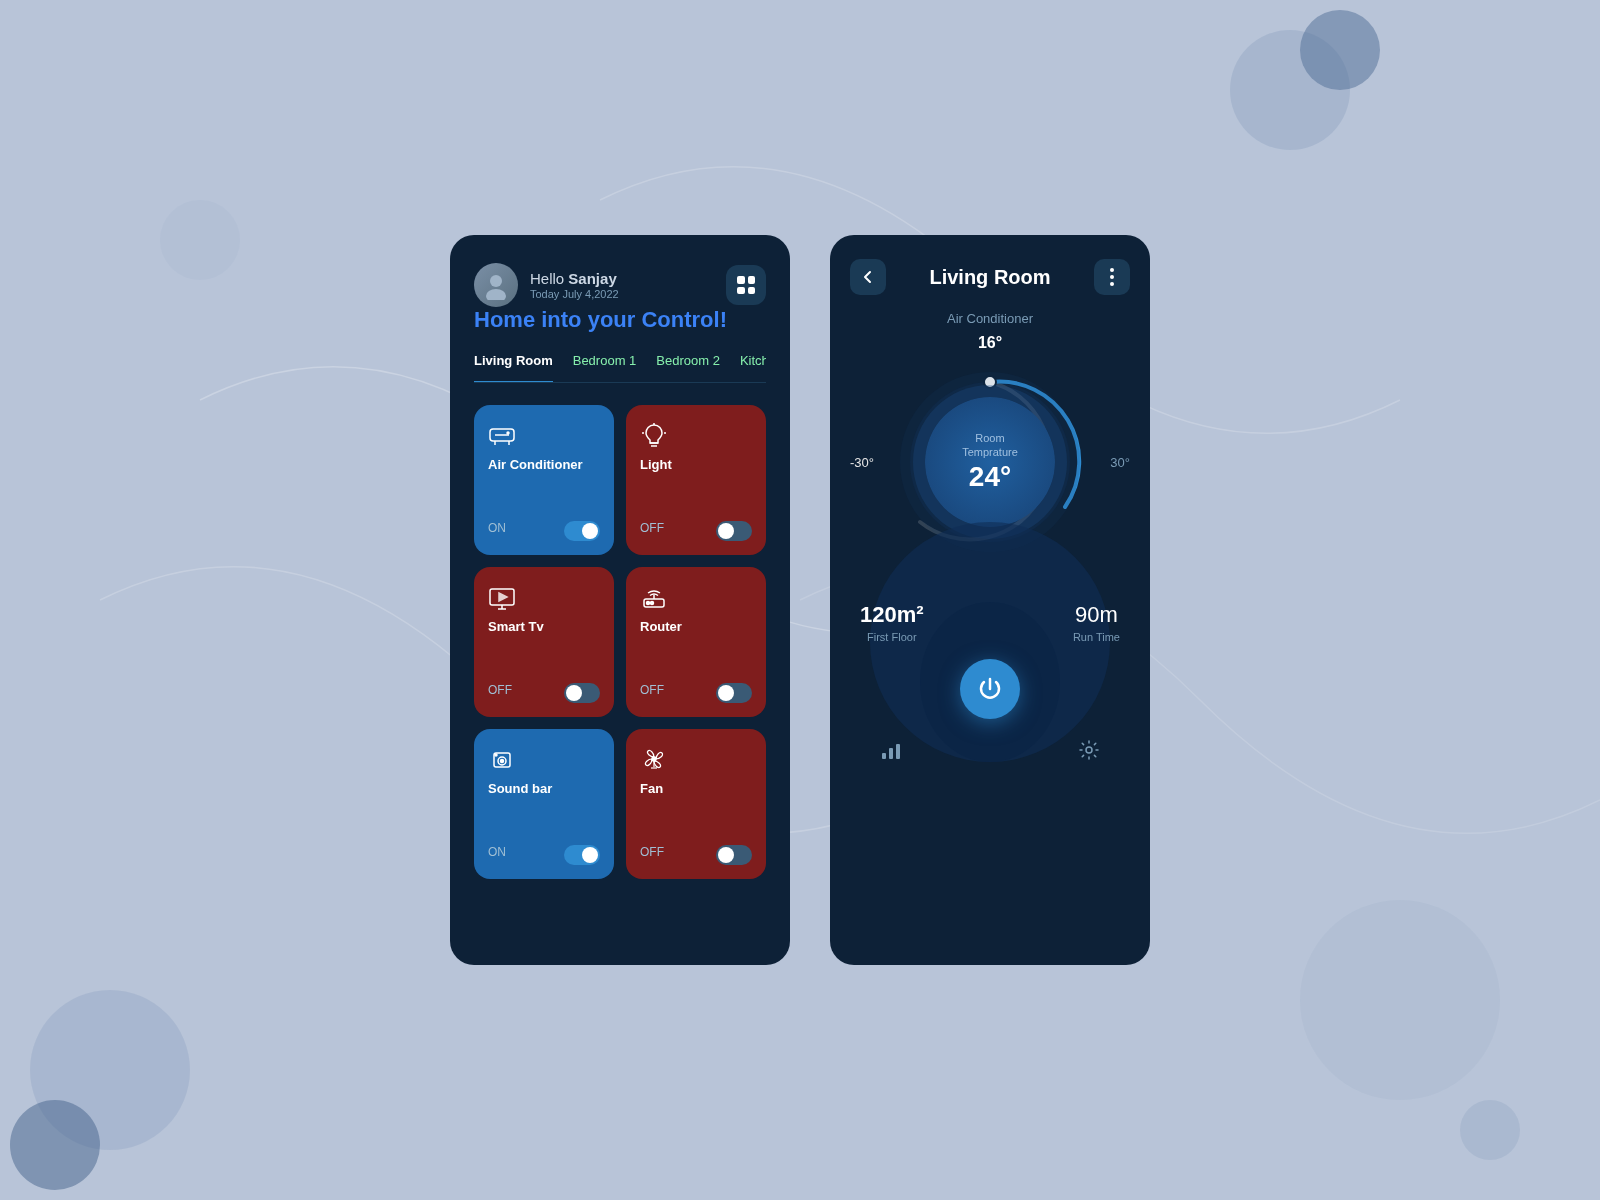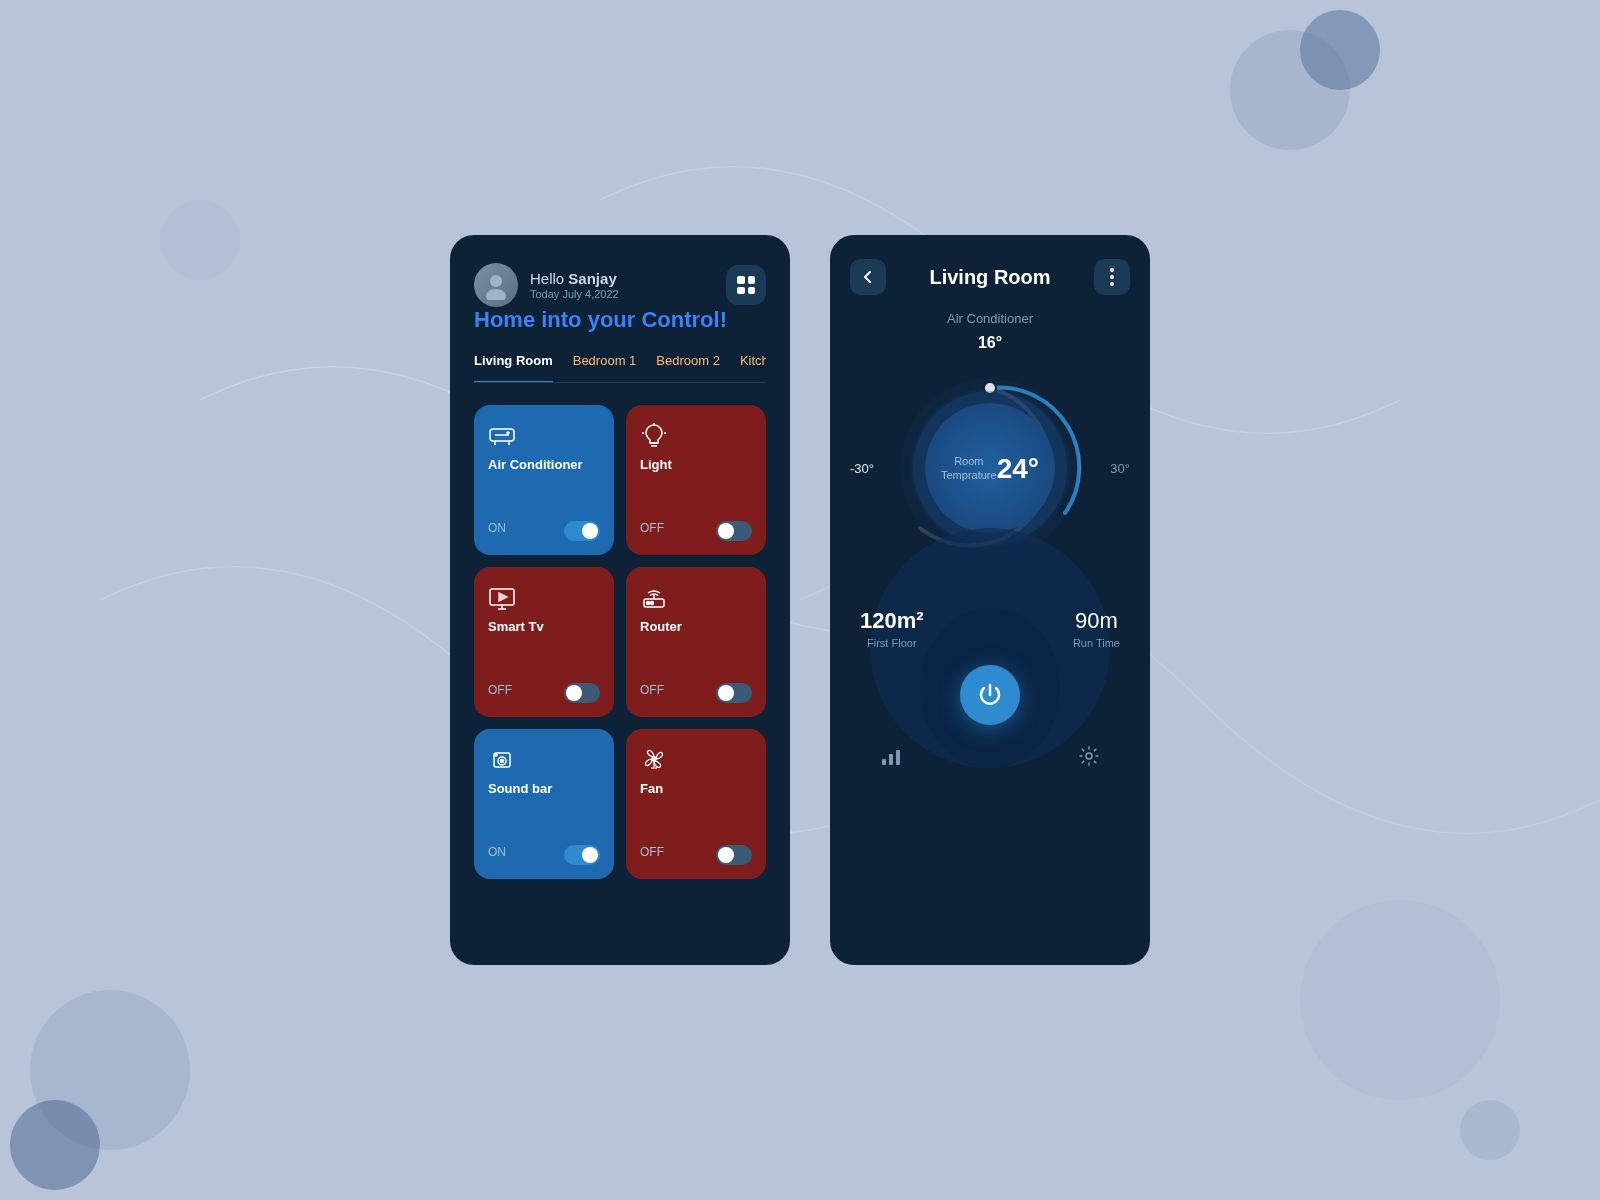--- a/index.html
+++ b/index.html
@@ -115,21 +115,21 @@
       display: flex;
       gap: 20px;
       margin-bottom: 22px;
       border-bottom: 1px solid #1a3a55;
       padding-bottom: 8px;
       overflow: hidden;
     }
 
     .tab {
       font-size: 13px;
-      color: #fdba74;
+      color: #86efac;
       cursor: pointer;
       white-space: nowrap;
       padding-bottom: 6px;
     }
 
     .tab.active {
       color: white;
       font-weight: 600;
       border-bottom: 2px solid #2e8bd0;
       margin-bottom: -9px;
@@ -311,21 +311,21 @@
     .dial-inner {
       position: absolute;
       top: 50%;
       left: 50%;
       transform: translate(-50%, -50%);
       width: 130px;
       height: 130px;
       background: radial-gradient(circle, #2060a0 0%, #1a4a80 70%);
       border-radius: 50%;
       display: flex;
-      flex-direction: row;
+      flex-direction: column;
       align-items: center;
       justify-content: center;
       box-shadow: 0 0 0 12px rgba(30, 80, 140, 0.3), 0 0 0 25px rgba(20, 60, 110, 0.15);
     }
 
     .room-temp-label {
       font-size: 11px;
       color: #a0c0e0;
       text-align: center;
       line-height: 1.3;
@@ -555,21 +555,21 @@
     <div class="right-title">Living Room</div>
     <div class="more-btn">
       <div class="more-dot"></div>
       <div class="more-dot"></div>
       <div class="more-dot"></div>
     </div>
   </div>
 
   <div class="ac-label">Air Conditioner</div>
 
-  <div style="text-align:center;font-size:16px;font-weight:600;color:white;margin-bottom:6px;">16°</div>
+  <div style="text-align:center;font-size:16px;font-weight:600;color:white;">16°</div>
 
   <div class="temp-control" style="height:220px;">
     <span class="temp-min">-30°</span>
     <div class="dial-container">
 
       <svg class="dial-svg" width="200" height="200" viewBox="0 0 200 200">
 
         <circle cx="100" cy="100" r="80" fill="rgba(20,50,90,0.3)"></circle>
         <circle cx="100" cy="100" r="60" fill="rgba(20,70,120,0.4)"></circle>
 

